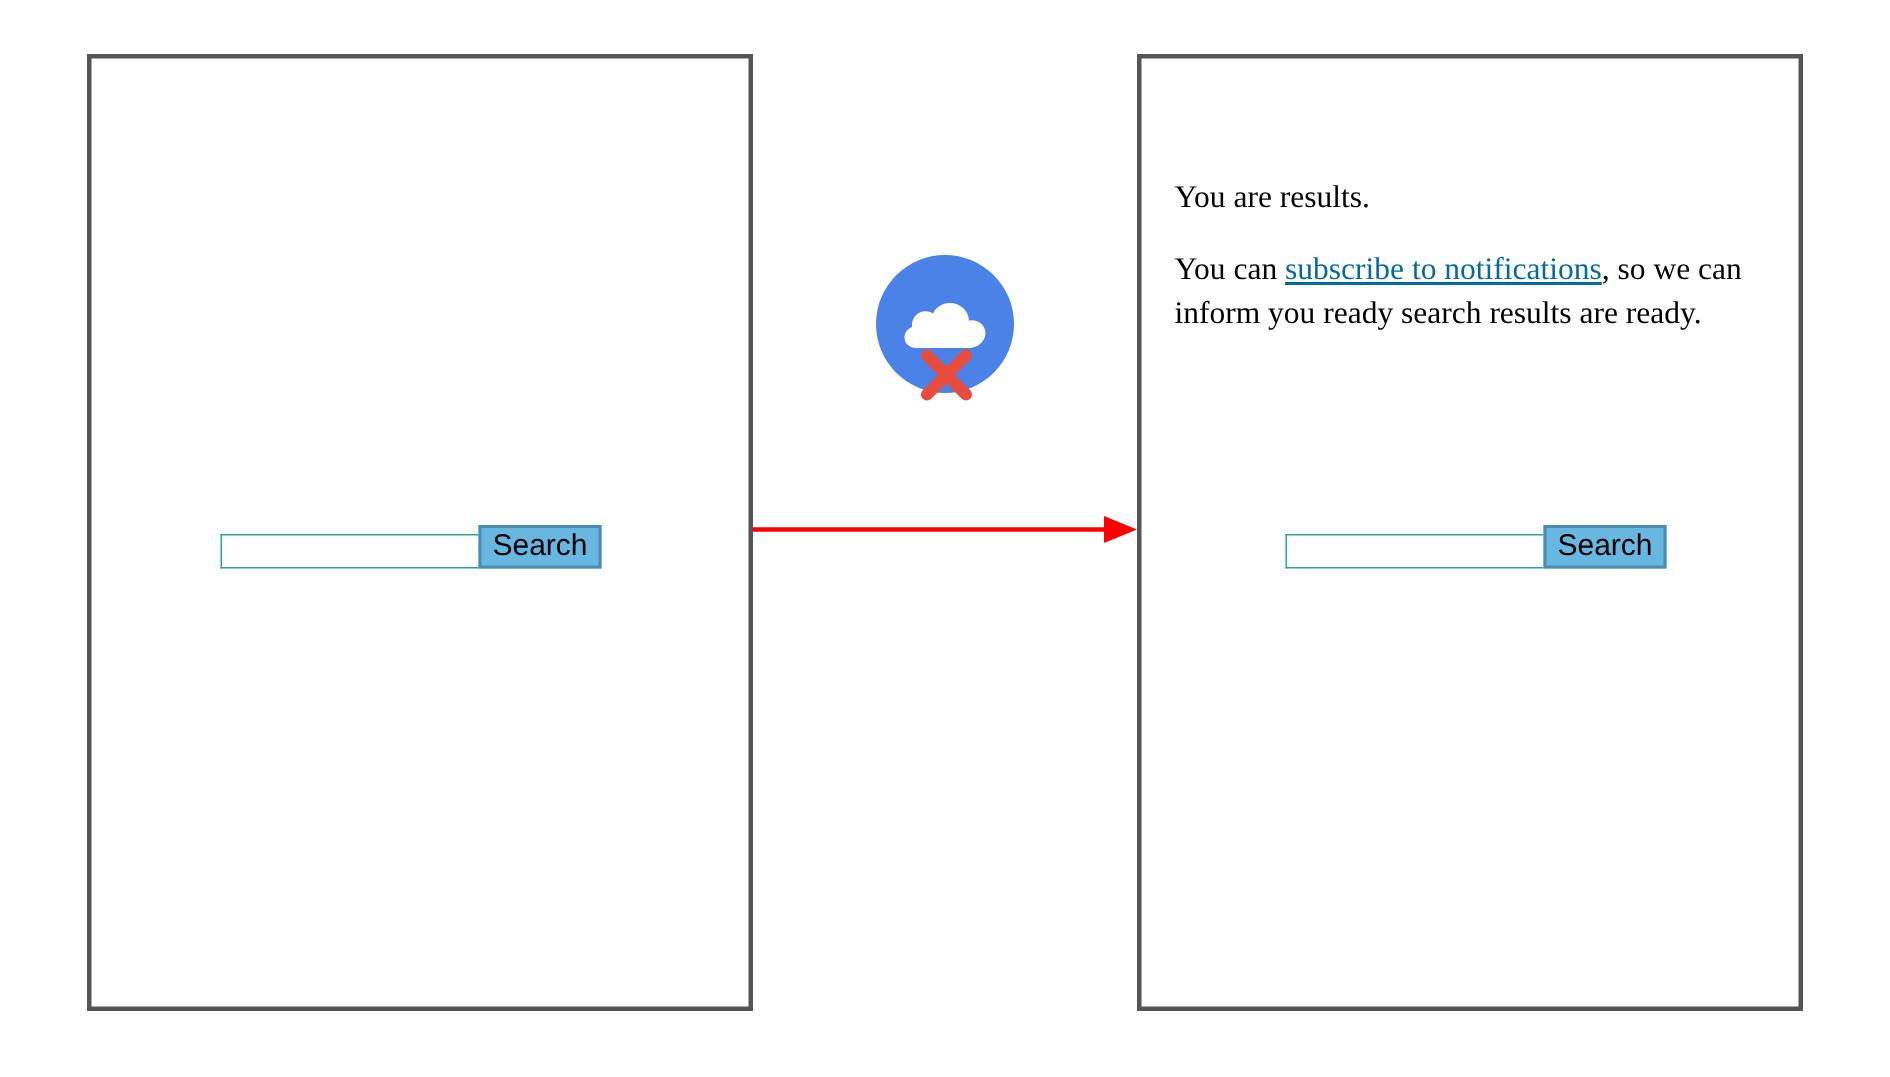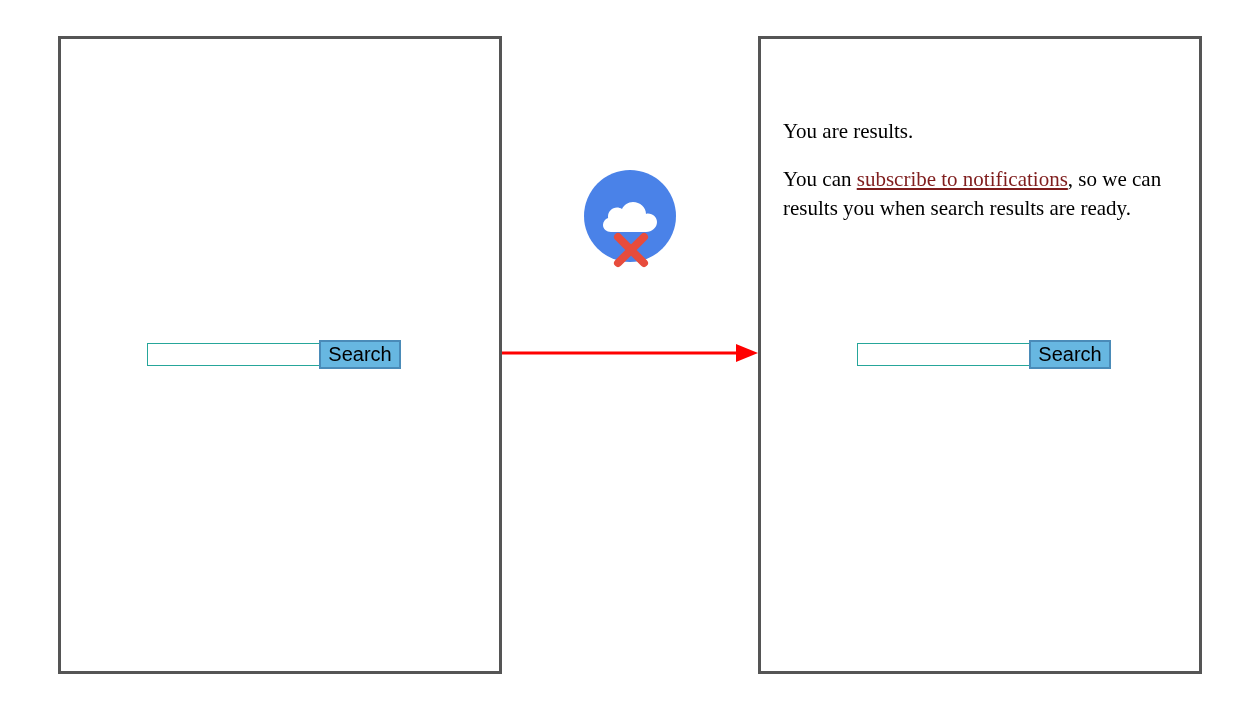--- a/index.html
+++ b/index.html
@@ -25,21 +25,21 @@
     }
     .panel-right {
       left: 758px;
       top: 36px;
       width: 444px;
       height: 638px;
     }
     .search-group {
       position: absolute;
       display: flex;
-      align-items: center;
+      align-items: flex-end;
       height: 50px;
     }
     .panel-left .search-group {
       left: 86px;
       top: 290px;
     }
     .panel-right .search-group {
       left: 96px;
       top: 290px;
     }
@@ -68,21 +68,21 @@
       position: absolute;
       left: 22px;
       top: 78px;
       right: 22px;
       font-size: 21px;
       line-height: 1.35;
       color: #000;
     }
     .offline-msg p { margin: 0 0 20px 0; }
     .offline-msg a {
-      color: #7f1d1d;
+      color: #0369a1;
       text-decoration: underline;
       cursor: pointer;
     }
     .arrow {
       position: absolute;
       left: 502px;
       top: 339px;
       width: 256px;
       height: 28px;
     }
@@ -117,21 +117,21 @@
   <div class="search-group">
     <input type="text" class="search-input" value="" style="">
     <button class="search-button">Search</button>
   </div>
 </div>
 
 <div class="panel panel-right">
   <div class="offline-msg">
     <p>You are results.</p>
     <p>
-      <span>You can </span><a href="#">subscribe to notifications</a><span>, so we can results you when search results are ready.</span>
+      <span>You can </span><a href="#">subscribe to notifications</a><span>, so we can inform you ready search results are ready.</span>
     </p>
   </div>
   <div class="search-group">
     <input type="text" class="search-input" value="" style="">
     <button class="search-button">Search</button>
   </div>
 </div>
 
 <svg class="arrow" viewBox="0 0 256 28">
   <line x1="0" y1="14" x2="240" y2="14" stroke="#ff0000" stroke-width="3"></line>

